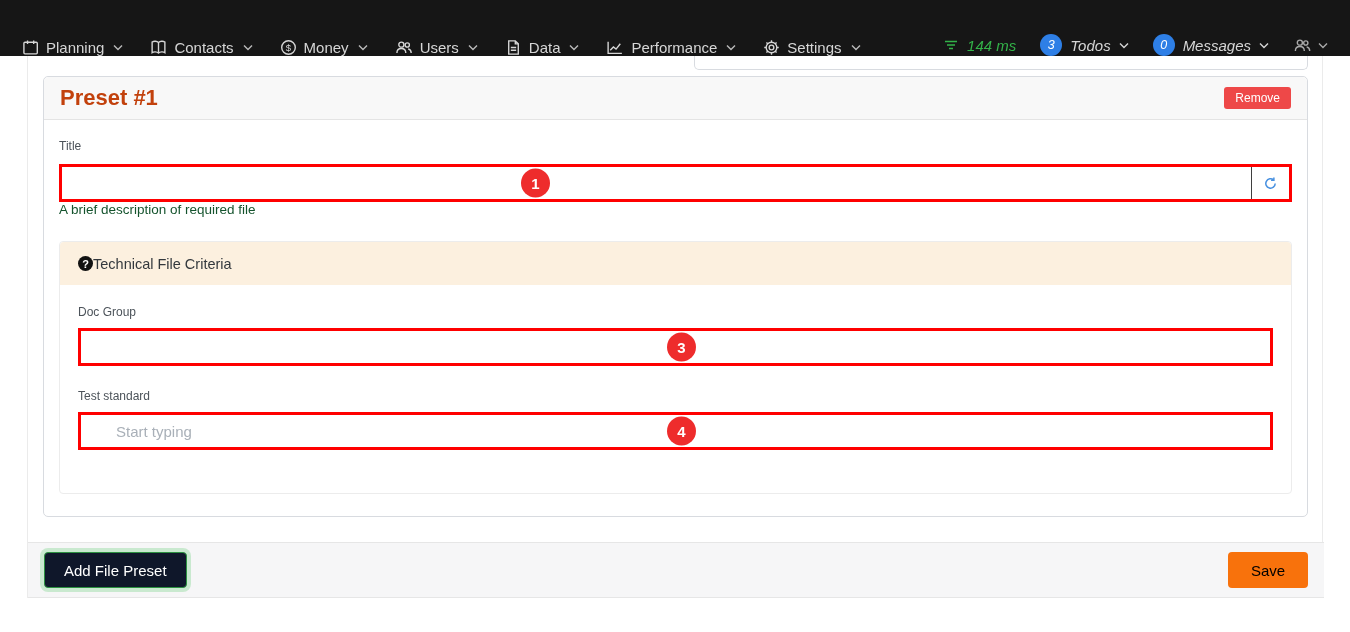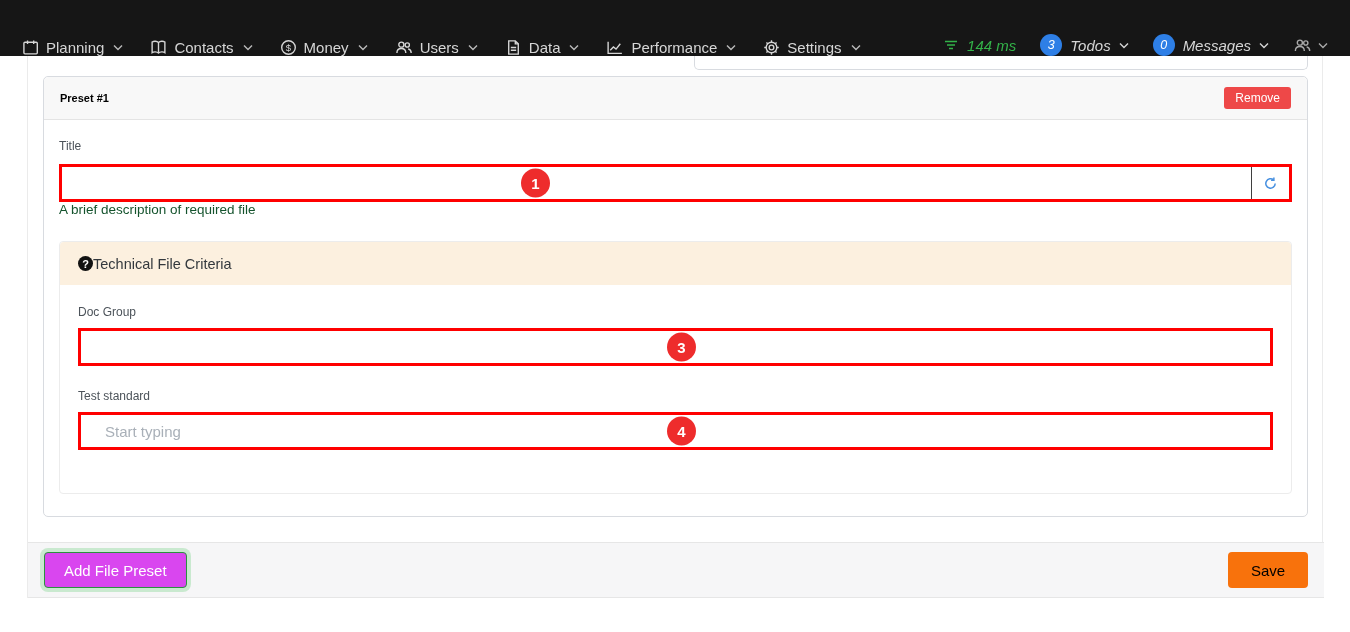--- a/index.html
+++ b/index.html
@@ -41,21 +41,21 @@
   
   .card {
     position:absolute; left:15px; top:20px; width:1265px; height:441px;
     background:#fff; border:1px solid #d8dbe0; border-radius:5px;
   }
   .card-header {
     height:43px; background:#f8f8f8; border-bottom:1px solid #e4e4e4;
     border-radius:5px 5px 0 0;
     display:flex; align-items:center; justify-content:space-between; padding:0 16px;
   }
-  .card-title { font-size:11px; font-weight:bold; color:#000000; }
+  .card-title { font-size:22px; font-weight:bold; color:#c2410c; }
   .btn-remove {
     background:#ee4848; color:#fff; border:none; border-radius:3px;
     font-family:inherit; font-size:12px; padding:4px 11px; cursor:pointer;
   }
   .card-body { padding:19px 15px 27px; }
   .form-row { display:flex; gap:24px; }
   .col { flex:1; min-width:0; }
   .field-label { font-size:12px; color:#4c535a; margin-bottom:11px; }
   .help { font-size:13.5px; color:#14532d; }
 
@@ -70,21 +70,21 @@
   .addon {
     width:38px; border-left:1px solid #3f3f3f; background:#fff;
     display:flex; align-items:center; justify-content:center; cursor:pointer;
   }
   .select-box {
     height:38px; display:flex; align-items:center;
     padding:0 34px 0 23px; font-size:15px; color:#3b4046; cursor:pointer;
   }
   .select-caret { position:absolute; right:26px; top:50%; transform:translateY(-50%); color:#98a0a8; }
   .plain-input { height:38px; display:flex; align-items:stretch; }
-  .plain-input .text-input { padding:0 24px; }
+  .plain-input .text-input { padding:0 24px;margin-left:11px; }
   .mark {
     position:absolute; top:50%; transform:translateY(-50%);
     width:29px; height:29px; border-radius:50%; background:#ee2c2c;
     color:#fff; font-weight:bold; font-size:15px;
     display:flex; align-items:center; justify-content:center; z-index:3;
   }
 
   
   .criteria { margin-top:24px; border:1px solid #ececec; border-radius:4px; background:#fff; }
   .criteria-header {
@@ -101,21 +101,21 @@
   .criteria-body .field-label { margin-bottom:9px; }
   .gap-field { margin-top:23px; }
 
   
   .actionbar {
     position:absolute; left:0; top:486px; width:1296px; height:56px;
     background:#f6f6f7; border-top:1px solid #e6e6e6; border-bottom:1px solid #e6e6e6;
     display:flex; align-items:center; justify-content:space-between; padding:0 16px;
   }
   .btn-add {
-    height:36px; padding:0 19px; background:#d946ef; border:1px solid #2b9140;
+    height:36px; padding:0 19px; background:#0f172a; border:1px solid #2b9140;
     border-radius:4px; color:#fff; font-family:inherit; font-size:15px; cursor:pointer;
     box-shadow:0 0 0 4px #c9e9cf;
   }
   .btn-save {
     height:36px; min-width:80px; padding:0 18px; background:#f8720c; border:none;
     border-radius:4px; color:#000000; font-family:inherit; font-size:15px; cursor:pointer;
   }
 </style>
 </head>
 <body>

